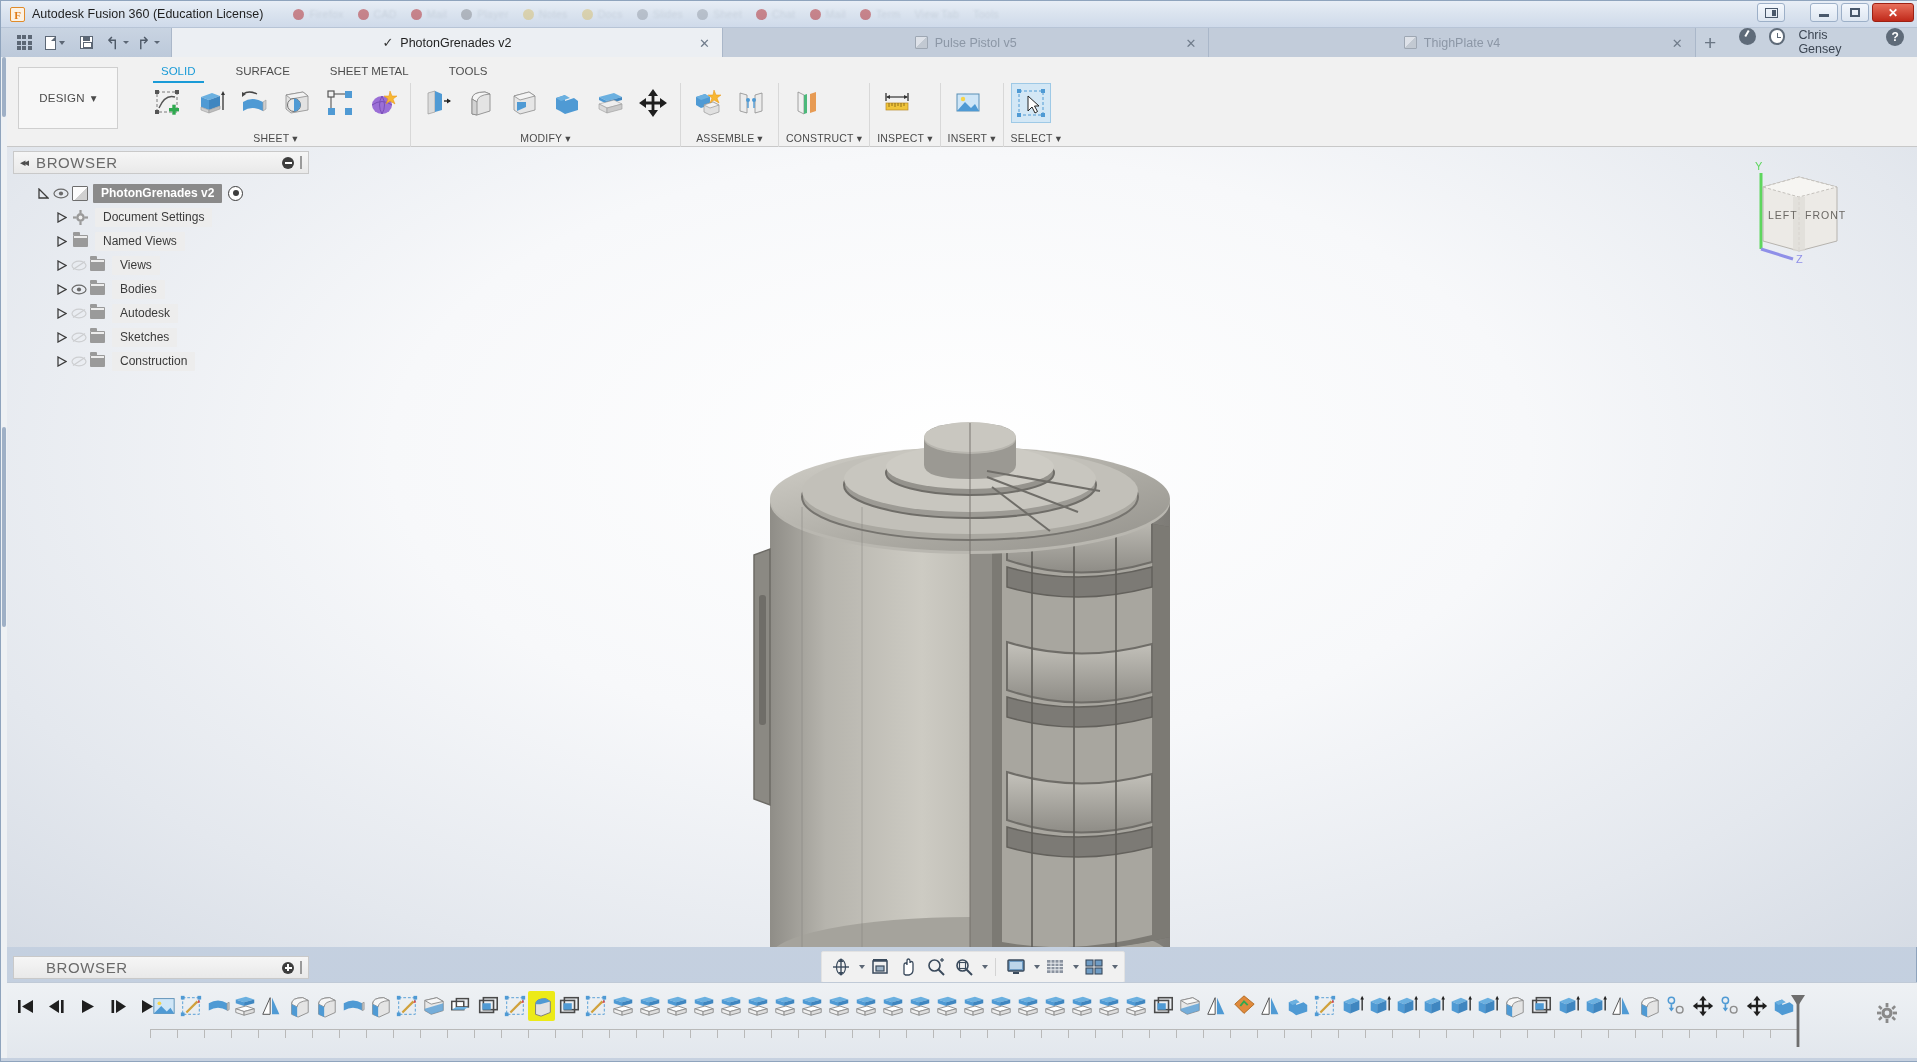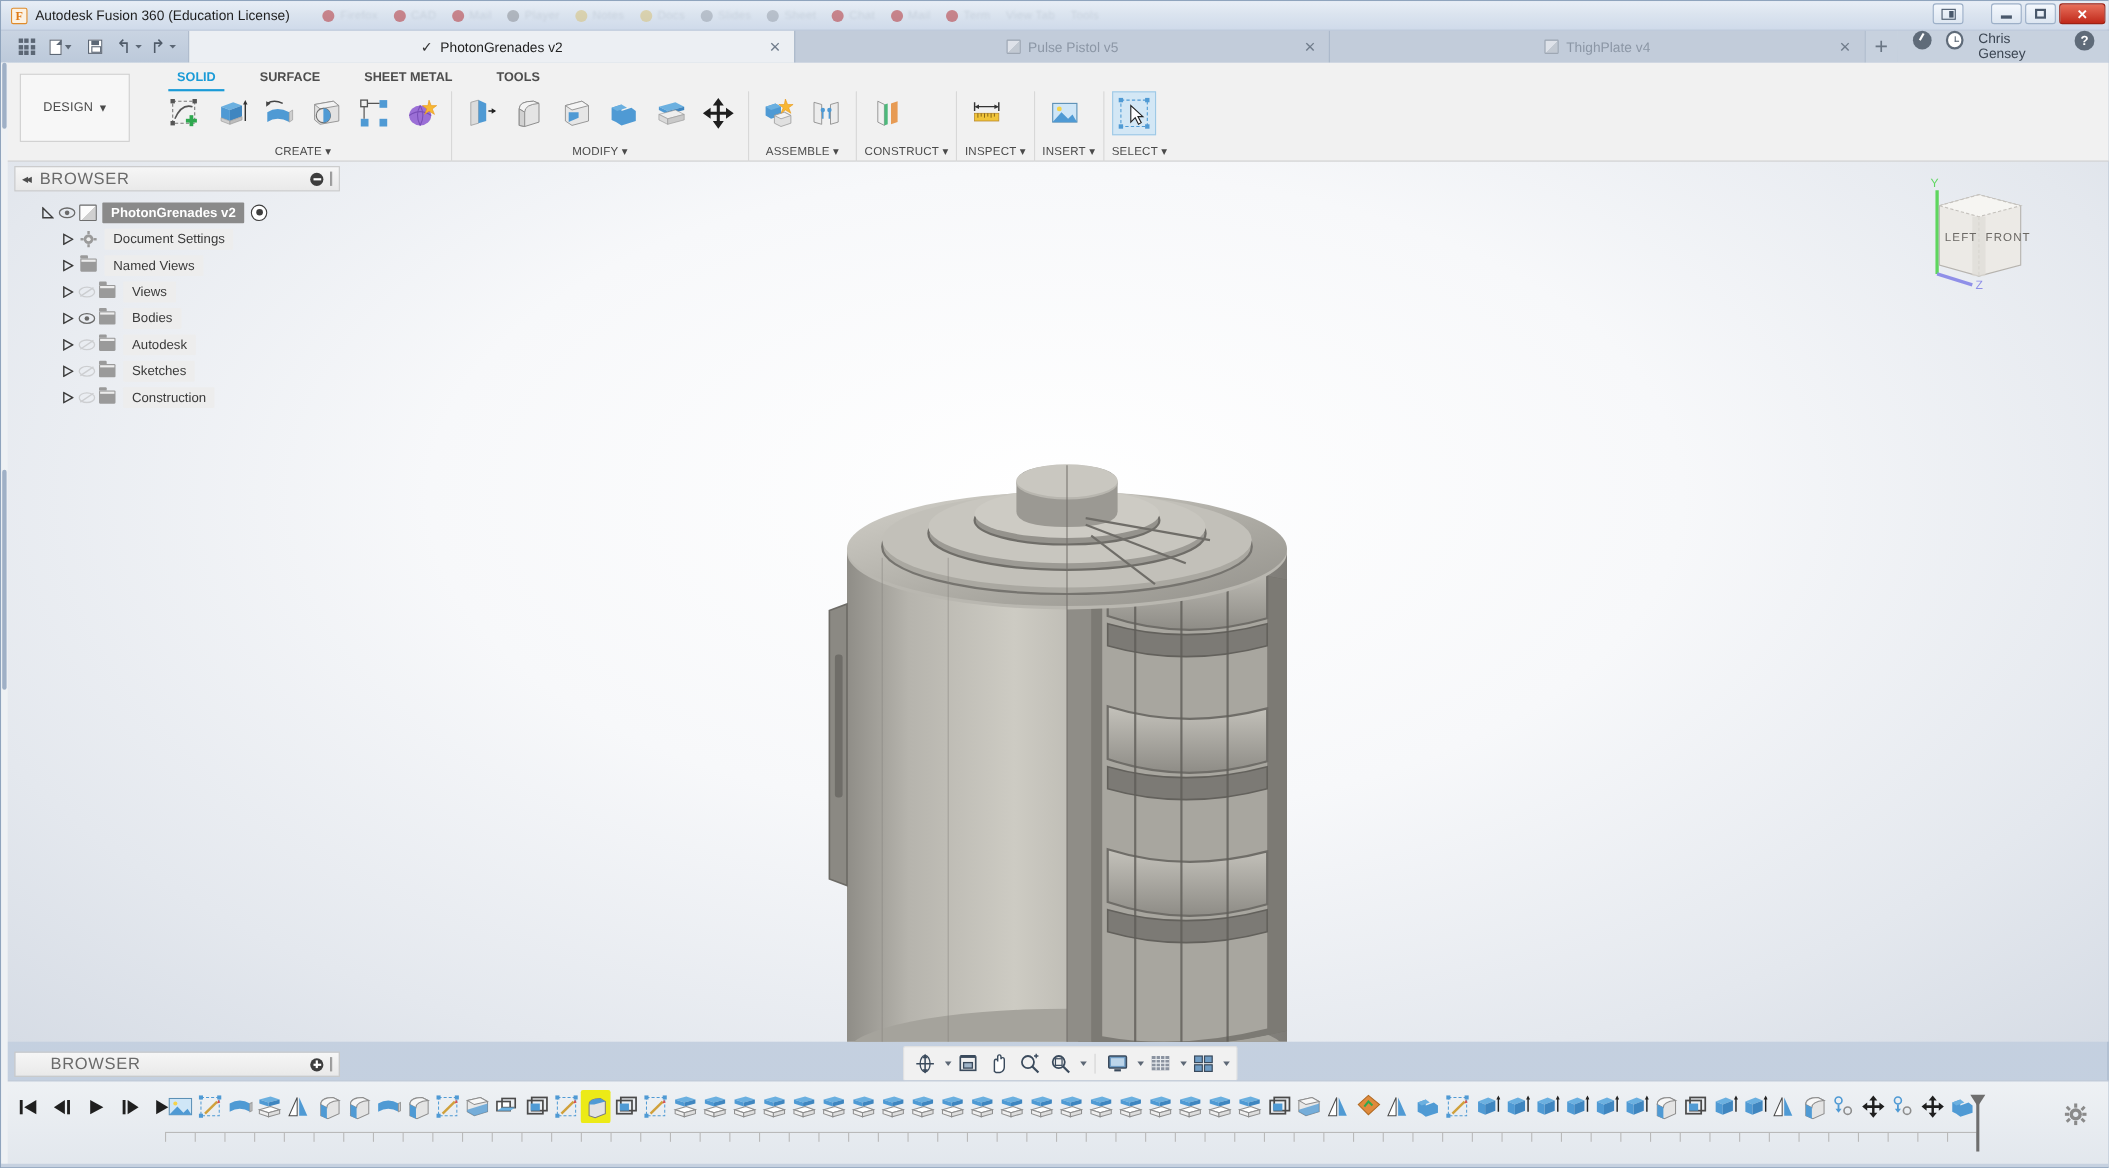--- a/index.html
+++ b/index.html
@@ -84,21 +84,21 @@
                font-size:12px;font-weight:bold;text-align:center;line-height:18px;}
 
   
   .ribbon { position:absolute; left:0; top:56px; width:1917px; height:90px;
             background:#f1f1f1; border-bottom:1px solid #c8c8c8; }
   .design-box { position:absolute; left:17px; top:10px; width:100px; height:62px;
                 border:1px solid #cfcfcf; background:#f7f7f7; display:flex;
                 align-items:center; justify-content:center; }
   .design-lbl { font-size:11.5px; color:#4a4a4a; letter-spacing:.2px; }
   .rtabs { position:absolute; left:140px; top:4px; display:flex; gap:0; }
-  .rtab { font-size:11.5px; color:#4d4d4d; padding:4px 20px 6px; position:relative;font-weight:bold; }
+  .rtab { font-size:11.5px; color:#4d4d4d; padding:4px 20px 6px; position:relative; }
   .rtab.active { color:#1a9bd7; }
   .rtab.active:after { content:""; position:absolute; left:12px; right:12px; bottom:0;
                        height:2.5px; background:#1a9bd7; }
   .rgroups { position:absolute; left:140px; top:26px; right:0; height:64px; display:flex; }
   .rgroup { display:flex; flex-direction:column; justify-content:space-between;
             border-right:1px solid #d8d8d8; padding:0 7px; }
   .rgroup:last-child{border-right:none;}
   .ricons { display:flex; align-items:flex-start; gap:3px; height:42px; }
   .rbtn { width:40px; height:40px; display:flex; align-items:center; justify-content:center;
           position:relative; }
@@ -381,21 +381,21 @@
             <svg width="30" height="30" viewBox="0 0 30 30">
               <ellipse cx="14" cy="17" rx="10" ry="9" fill="#9b6fd6"></ellipse>
               <path d="M4 17 Q14 10 24 17" fill="none" stroke="#7a4fb8" stroke-width="1"></path>
               <path d="M14 8 Q9 17 14 26" fill="none" stroke="#7a4fb8" stroke-width="1"></path>
               <path d="M14 8 Q19 17 14 26" fill="none" stroke="#7a4fb8" stroke-width="1"></path>
               <polygon points="22,3 24,8 29,8 25,11 27,16 22,13 18,16 20,11 16,8 21,8" fill="#f7b733" stroke="#e8930f" stroke-width=".5"></polygon>
             </svg>
           </div>
         </div>
         <div class="rlabel">
-          <span>CREATE</span>
+          <span>SHEET</span>
             <span>▾</span>
         </div>
       </div>
 
       <div class="rgroup">
         <div class="ricons">
           <div class="rbtn">
             <svg width="30" height="30" viewBox="0 0 30 30">
               <polygon points="5,5 12,3 12,24 5,26" fill="#dcdcdc" stroke="#9a9a9a" stroke-width=".7"></polygon>
               <polygon points="12,3 19,6 19,22 12,24" fill="#4f9ad4"></polygon>

